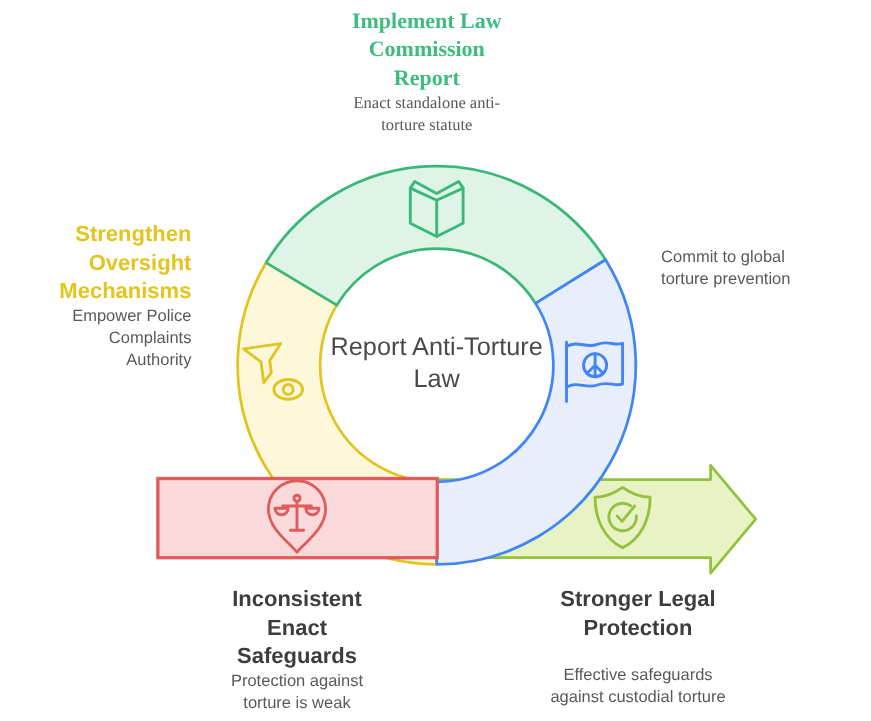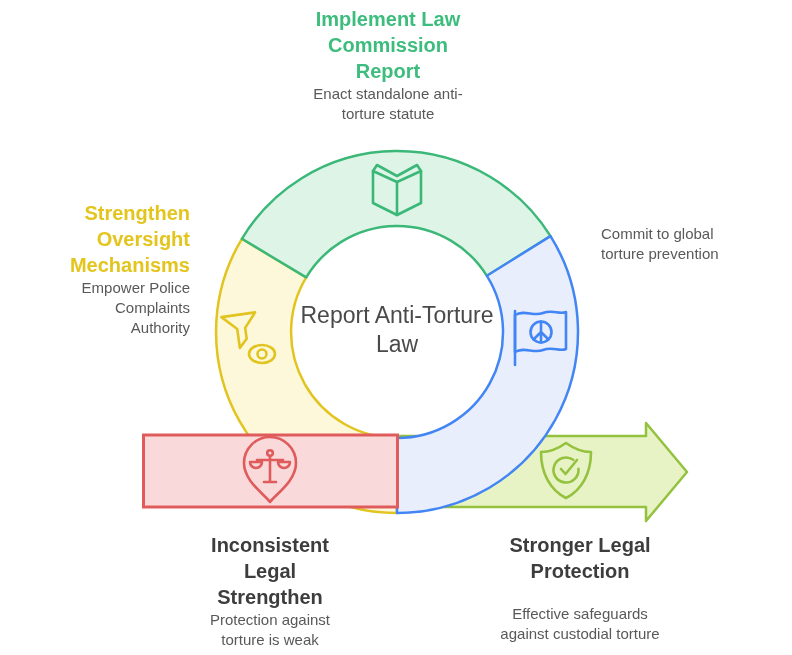--- a/index.html
+++ b/index.html
@@ -21,22 +21,22 @@
   .label{position:absolute;}
   .label .title{font-weight:700;font-size:20px;line-height:26px;}
   .label .sub{color:var(--sub-gray);font-size:15px;line-height:20px;margin-top:0;}
   .t-green{color:var(--green-text);}
   .t-yellow{color:var(--yellow-text);}
   .t-blue{color:var(--blue-text);}
   .t-dark{color:var(--dark-text);font-weight:400;font-size:21px;line-height:26px;}
   .inner{display:inline-block;}
   .center-label{position:absolute;left:287px;top:301px;width:220px;text-align:center;
     color:var(--center-text);font-size:23px;line-height:29px;}
-  .lbl-top{left:288px;top:6px;width:200px;text-align:center;}
-  .lbl-left{left:30px;top:200px;width:160px;text-align:right;}
+  .lbl-top{left:288px;top:6px;width:200px;text-align:center;font-family:Liberation Serif, serif;}
+  .lbl-left{left:14px;top:200px;width:160px;text-align:right;}
   .lbl-right{left:601px;top:224px;width:180px;text-align:left;}
   .lbl-bl{left:170px;top:532px;width:200px;text-align:center;}
   .lbl-br{left:480px;top:532px;width:200px;text-align:center;}
 </style>
 </head>
 <body>
 
 <div class="canvas">
 
   <svg width="792" height="655" viewBox="0 0 792 655">
@@ -103,21 +103,21 @@
   <div class="label lbl-left">
     <div class="title t-yellow"><span class="inner" style="width:132px">Strengthen Oversight Mechanisms</span></div>
     <div class="sub"><span class="inner" style="width:128px">Empower Police Complaints Authority</span></div>
   </div>
 
   <div class="label lbl-right">
     <div class="sub"><span class="inner" style="width:140px">Commit to global torture prevention</span></div>
   </div>
 
   <div class="label lbl-bl">
-    <div class="title t-dark"><span class="inner" style="width:150px">Inconsistent Legal Strengthen</span></div>
+    <div class="title t-dark"><span class="inner" style="width:150px">Inconsistent Enact Safeguards</span></div>
     <div class="sub"><span class="inner" style="width:150px">Protection against torture is weak</span></div>
   </div>
 
   <div class="label lbl-br">
     <div class="title t-dark"><span class="inner" style="width:170px">Stronger Legal Protection</span></div>
     <div class="sub" style="margin-top:20px"><span class="inner" style="width:160px">Effective safeguards against custodial torture</span></div>
   </div>
 
 </div>
 

